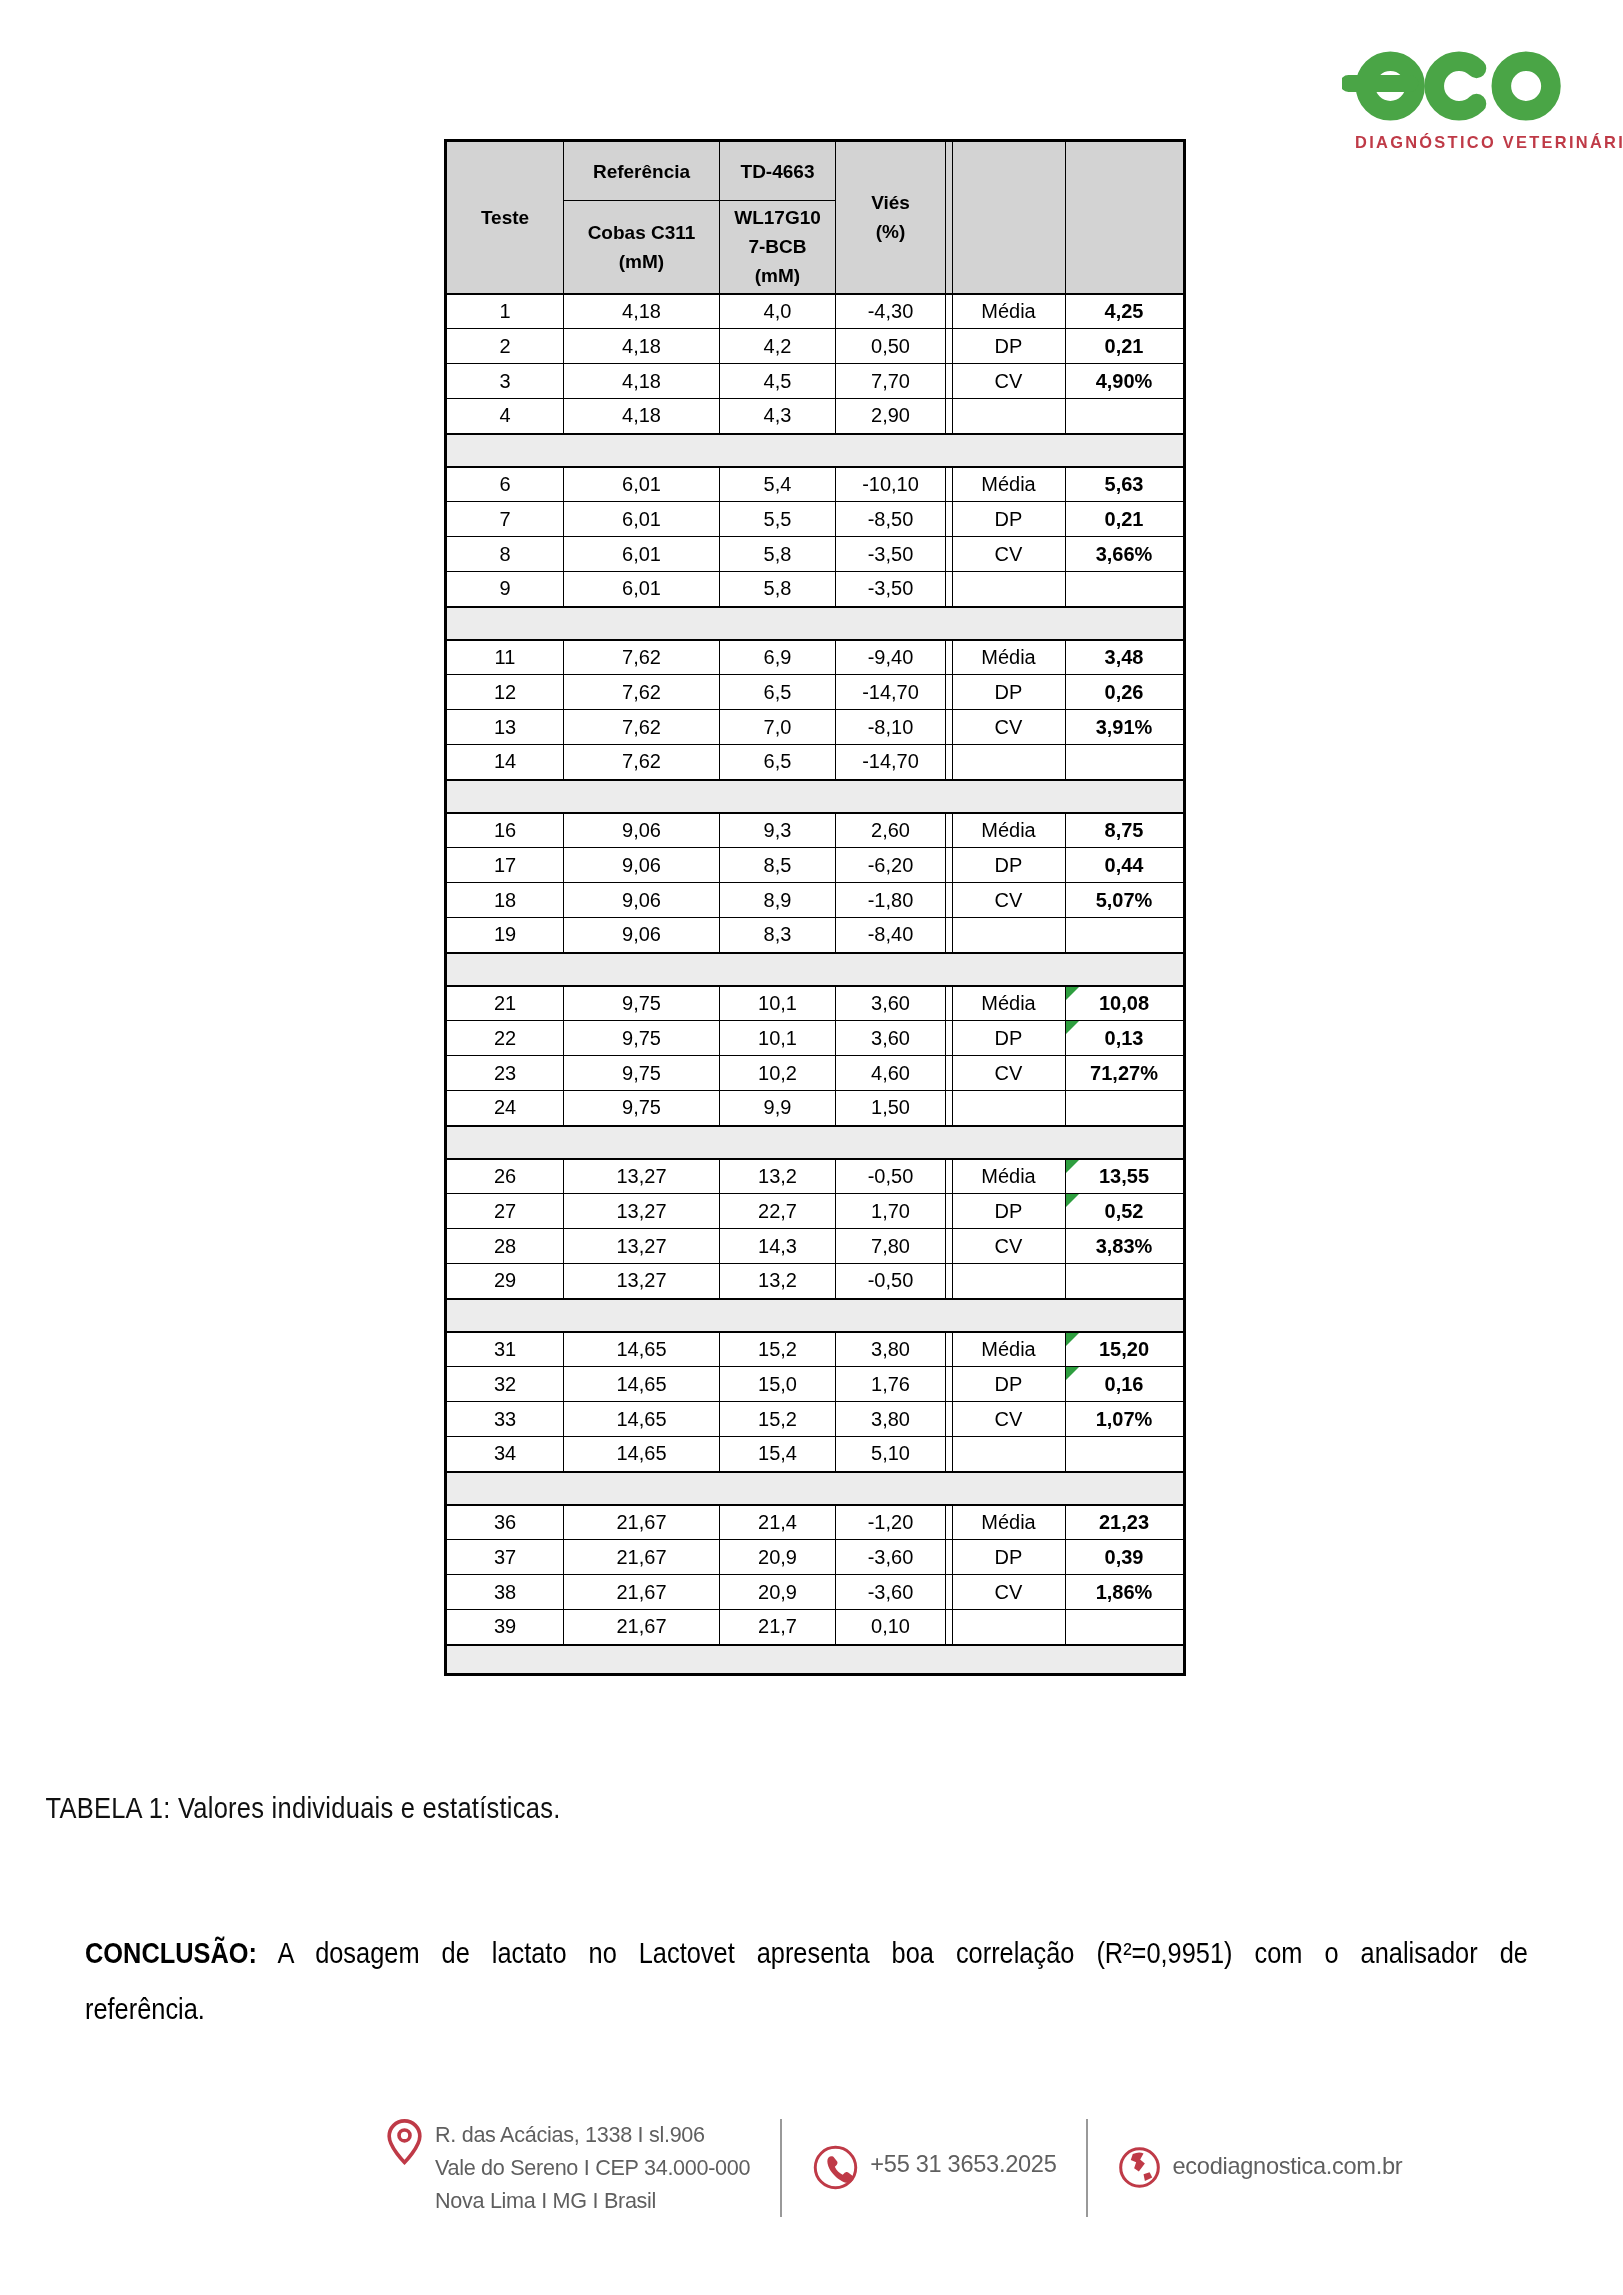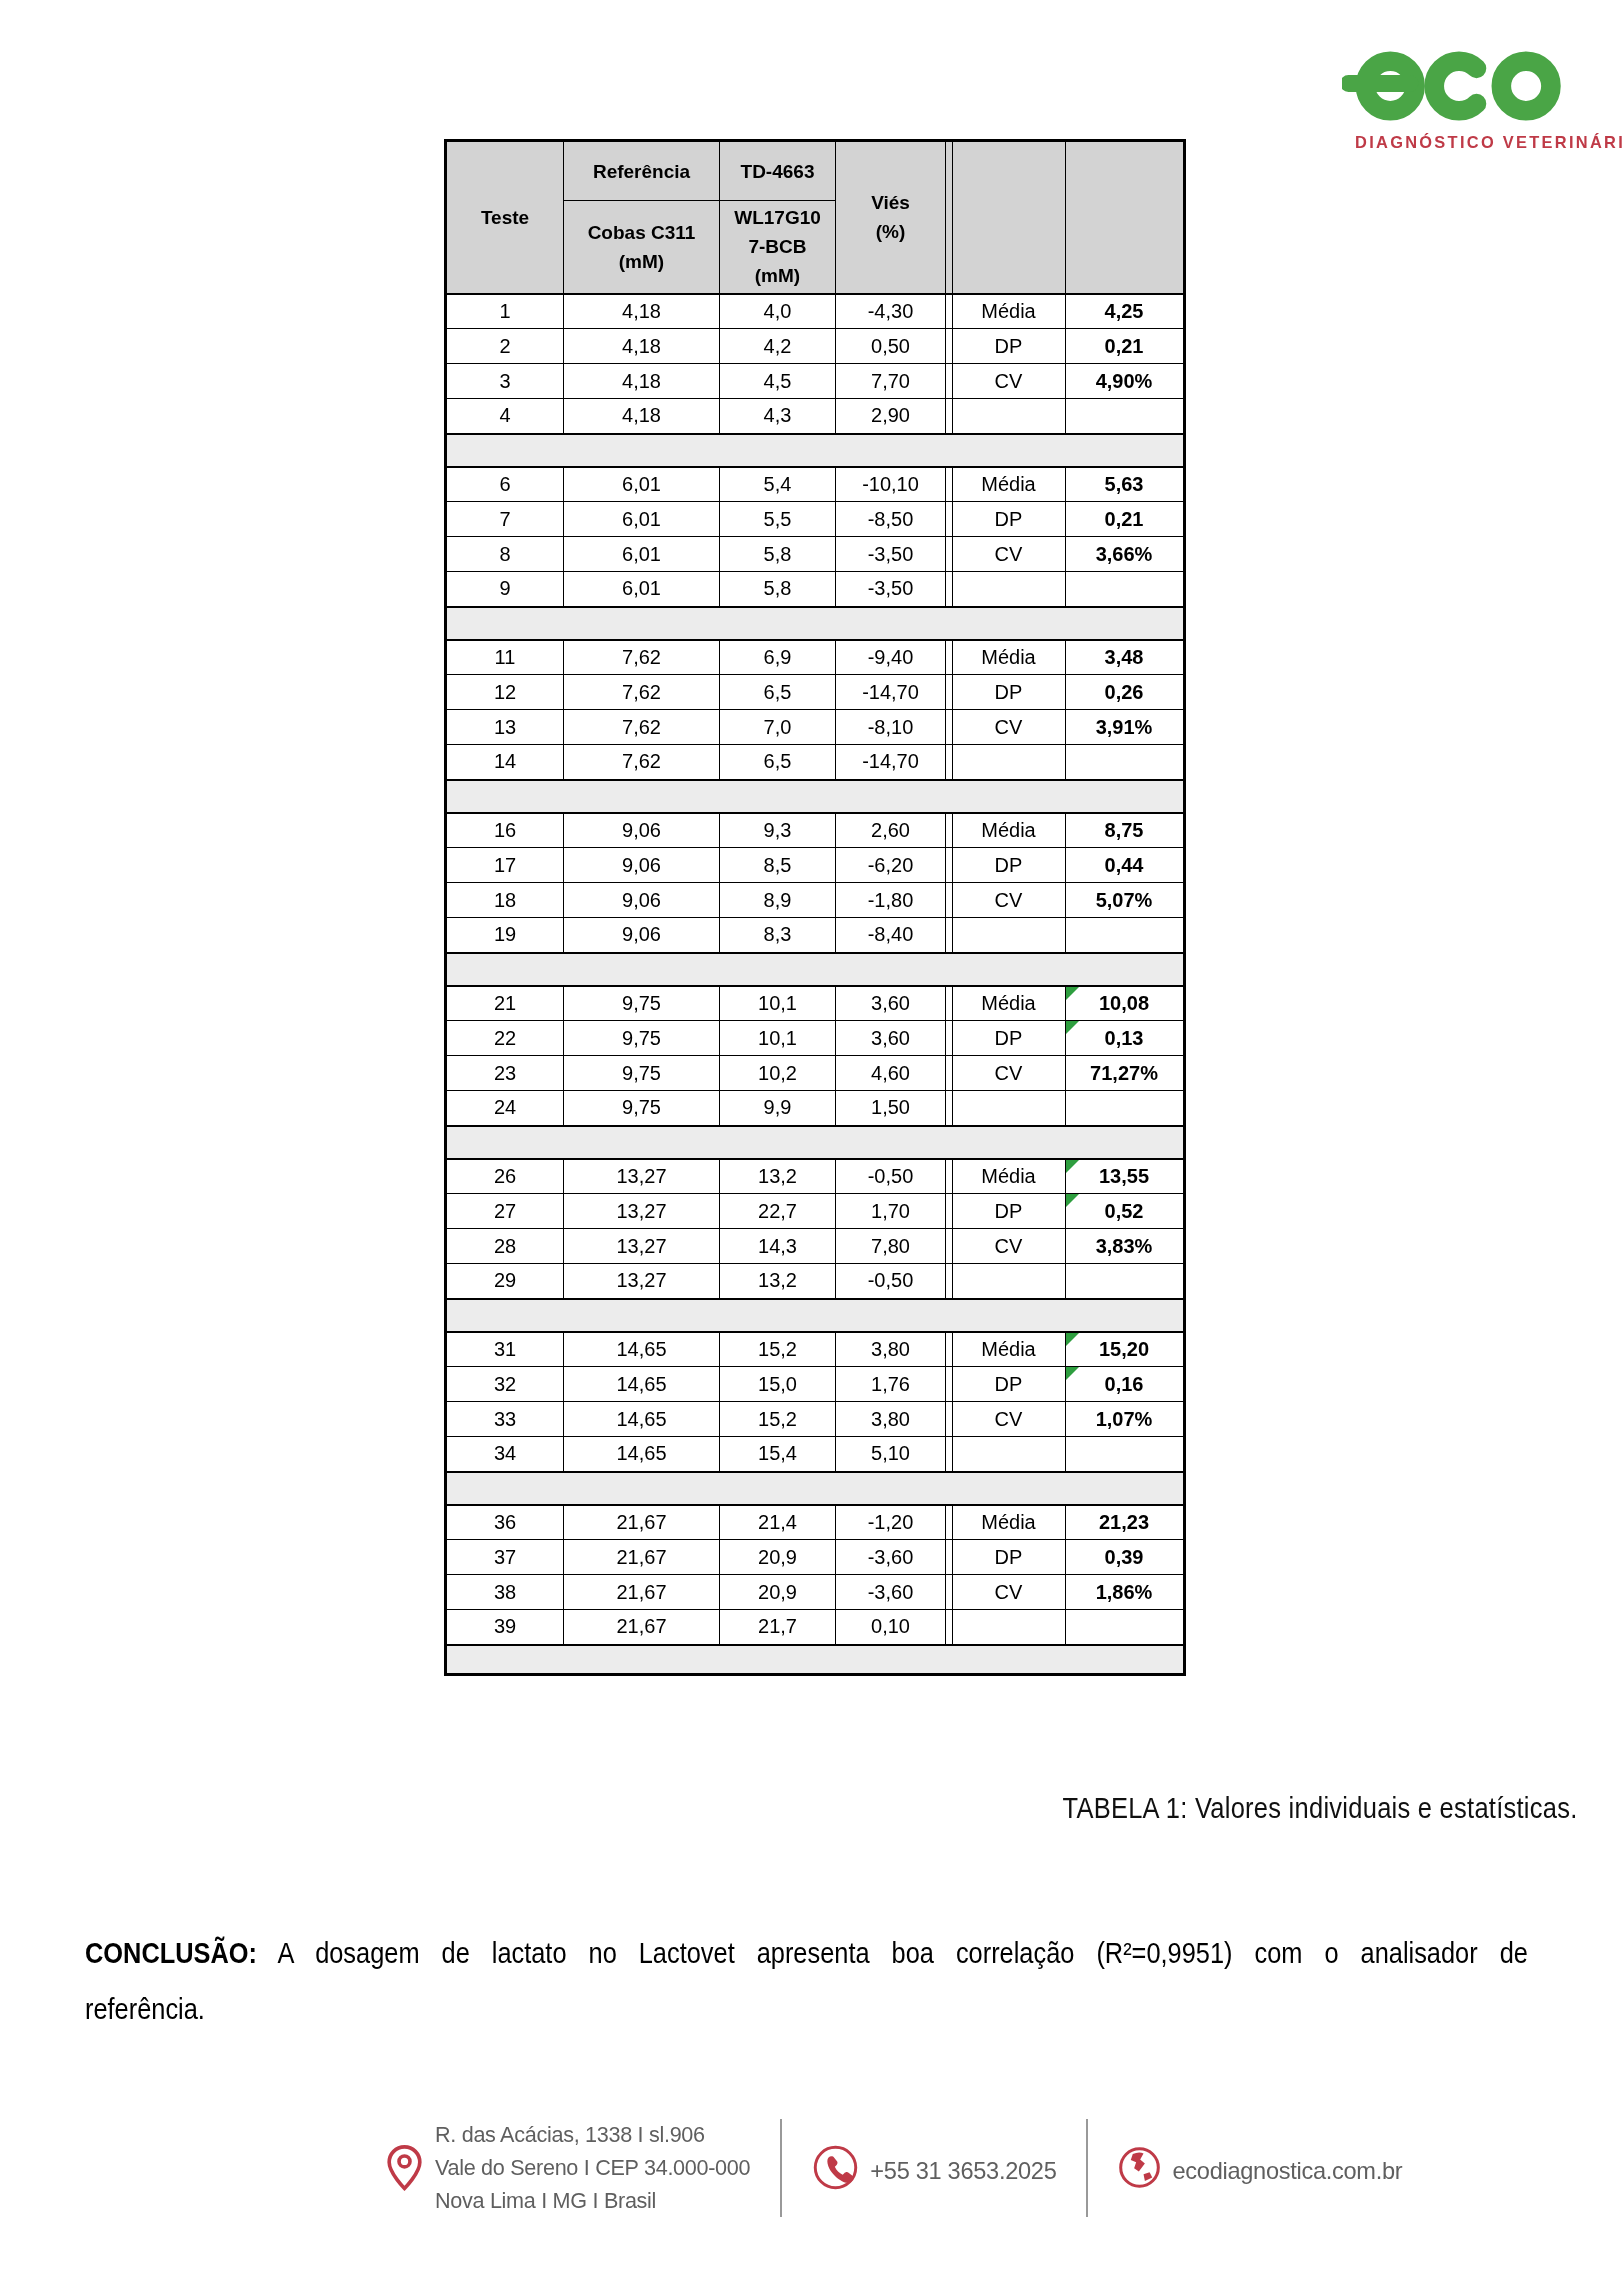--- a/index.html
+++ b/index.html
@@ -29,35 +29,35 @@
   tr.group-start td{border-top:2.6px solid #000;}
   td.stat-value{position:relative;font-weight:bold;}
   tr.sep td{background:var(--separator-gray); height:33px;
             border-top:2px solid #000; border-bottom:2.6px solid #000;
             border-left:none; border-right:none;}
   tr.sep-final td{height:30px;}
   span.flag{position:absolute; top:0; left:0; width:0; height:0;
             border-top:13px solid var(--flag-green); border-right:13px solid transparent;}
 
   
-  .caption{position:absolute; left:0; top:1791px; width:1623px; text-align:right;}
+  .caption{position:absolute; left:0; top:1791px; width:1623px; text-align:left;}
   .caption > span{display:inline-block; transform:scaleX(0.85); transform-origin:center top;
             font-size:30px; color:#101010; letter-spacing:0.3px;}
 
   
   .conclusion{position:absolute; left:85px; top:1925px; width:1649px;
             transform:scaleX(0.875); transform-origin:left top;
             font-size:29px; line-height:56px; color:#000;}
   .conclusion .line1{text-align:justify; text-align-last:justify;}
   .conclusion b{font-weight:bold;}
 
   
   .footer{position:absolute; left:387px; top:2112px; height:111px;
             display:flex; align-items:center; color:var(--footer-text);}
-  .footer .block{display:flex; align-items:center;}
+  .footer .block{display:flex; align-items:flex-start;}
   .footer .addr{margin-left:13px; font-size:21.6px; line-height:33px; letter-spacing:-0.3px; white-space:nowrap;}
   .footer .big{margin-left:11.8px; font-size:23.6px; letter-spacing:-0.3px; white-space:nowrap;margin-top:7px;}
   .footer .divider{width:1.3px; height:98px; background:#999; margin:0 30px;}
 </style>
 </head>
 <body>
 
 <div class="page">
 
   <div class="logo">

